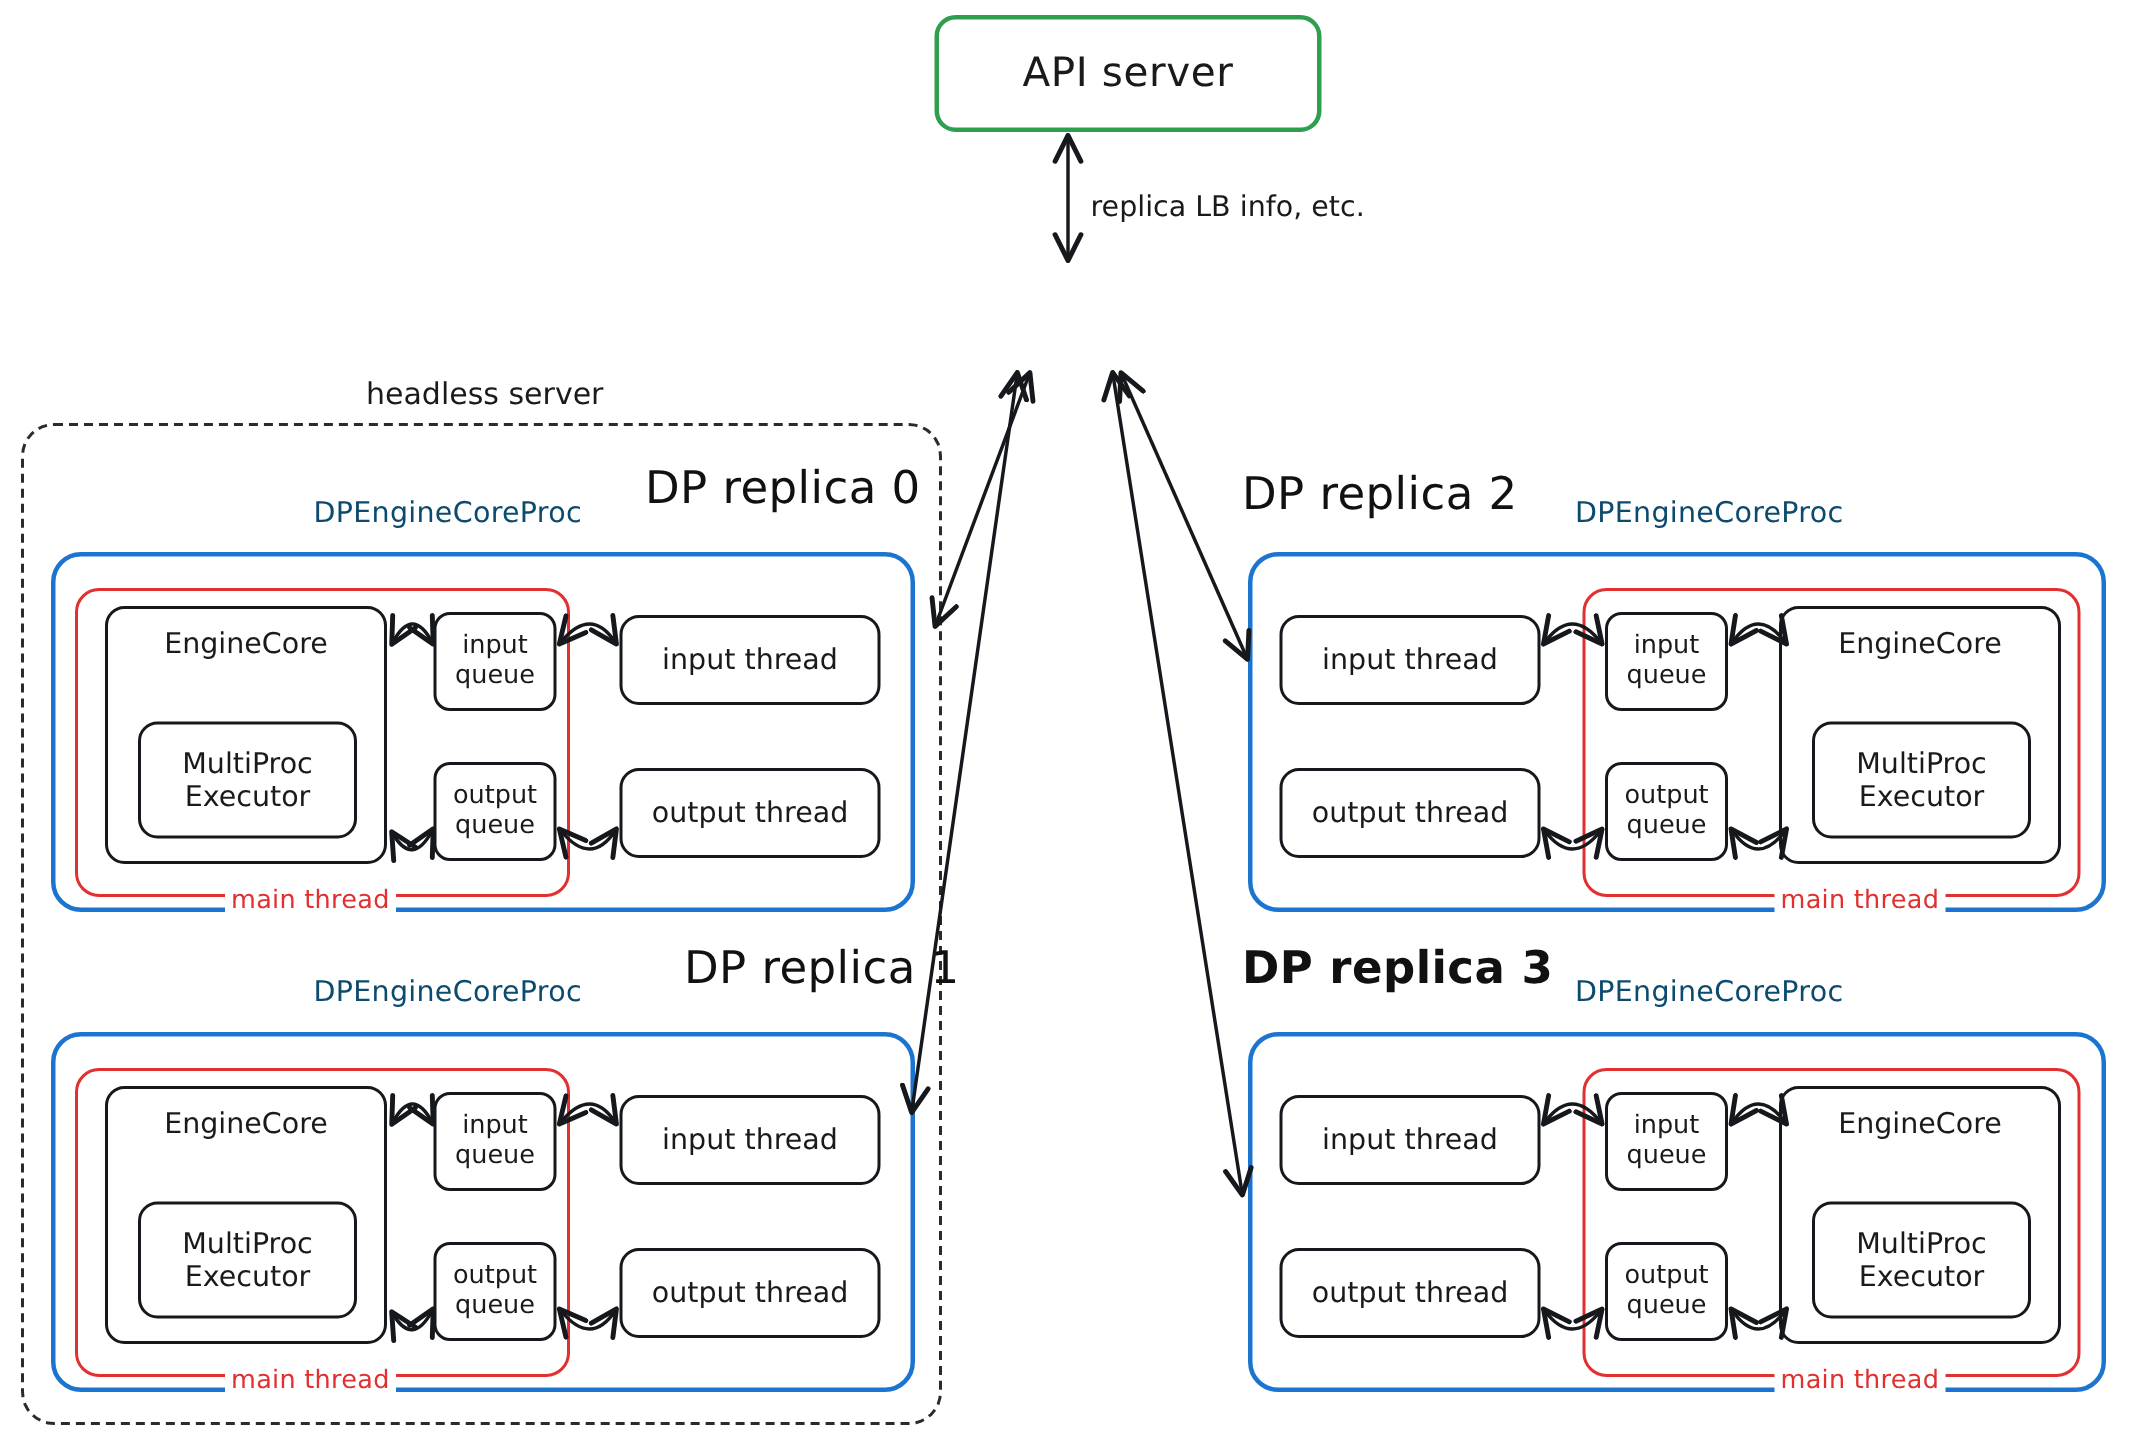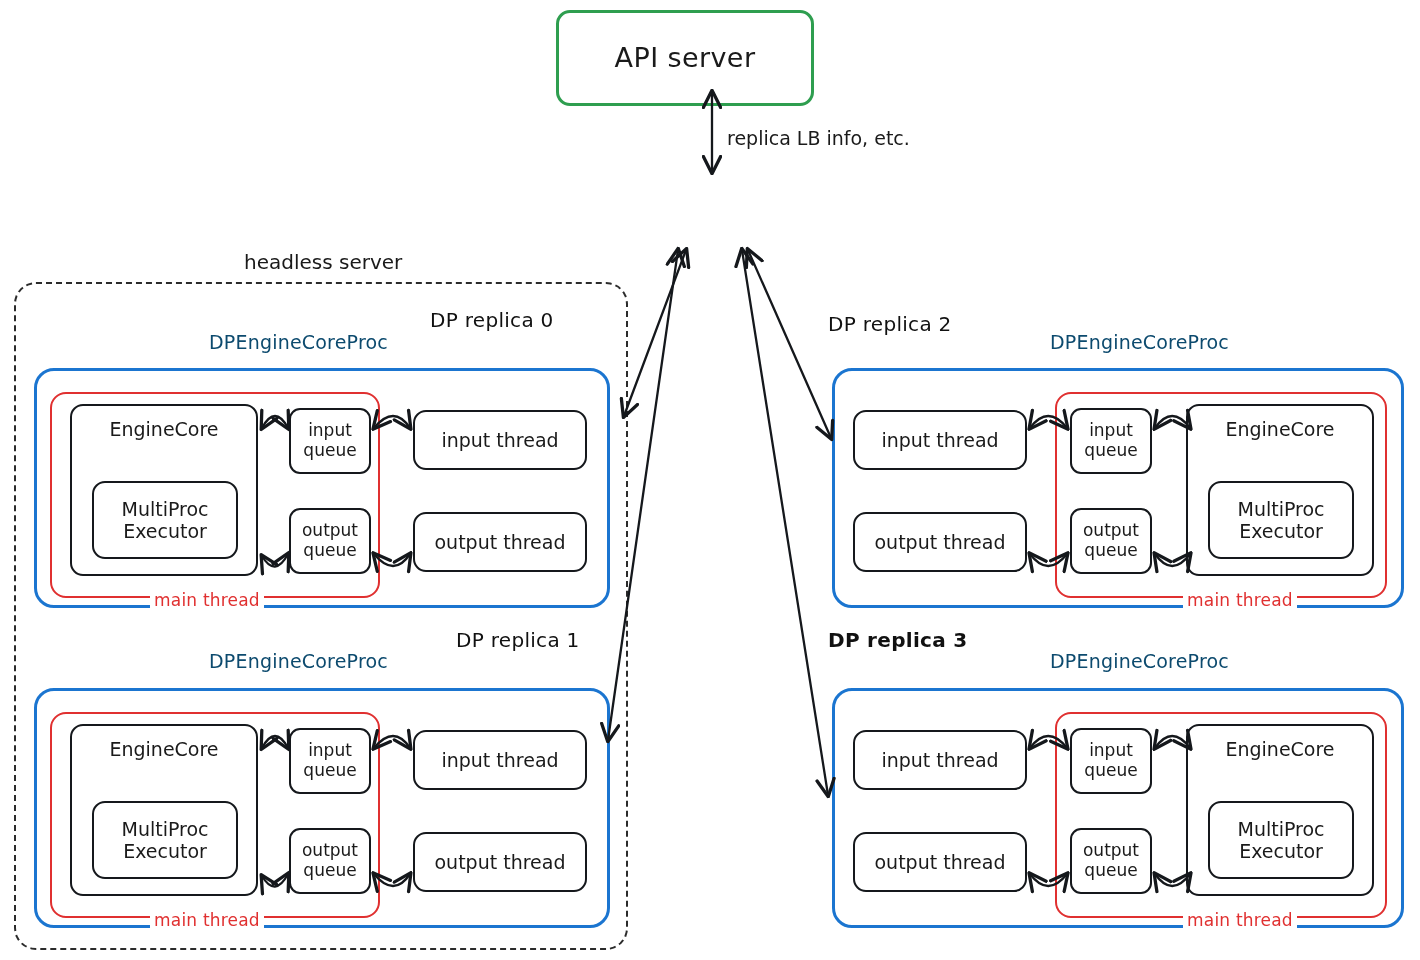--- a/index.html
+++ b/index.html
@@ -26,38 +26,38 @@
   .bx.core{align-items:flex-start;padding-top:12px;font-size:19px;}
 
   
   .frame{position:absolute;box-sizing:border-box;border-radius:20px;background:transparent;}
   .frame.blue{border:3px solid #1b75d0;}
   .frame.red{border:2.4px solid #e03030;border-radius:16px;}
   .frame.dashed{border:2.4px dashed #2b2b2b;border-radius:22px;}
 
   
   .lab{position:absolute;white-space:nowrap;font-size:19px;}
-  .lab.title{font-size:20px;letter-spacing:.3px;color:#111;}
+  .lab.title{font-size:30px;letter-spacing:.3px;color:#111;}
   .lab.proc{font-size:19px;color:#0c4a6e;letter-spacing:.2px;}
   .lab.mainthread{font-size:17px;color:#e03030;letter-spacing:.2px;background:#fff;padding:0 4px;}
   .lab.headless{font-size:20px;color:#1a1a1a;}
   .lab.edge{font-size:19px;color:#1a1a1a;}
 
   .wm{position:absolute;font-size:26px;color:rgba(40,40,40,.55);
       white-space:nowrap;letter-spacing:1px;}
 
   svg.ov{position:absolute;left:0;top:0;width:1420px;height:960px;
          pointer-events:none;overflow:visible;}
 </style>
 </head>
 <body>
 
 <div id="stage">
 
-  <div class="node top green" style="left:556px;top:10px;width:258px;height:96px;">
+  <div class="node top green" style="left:623px;top:10px;width:258px;height:78px;">
     <span>API server</span>
   </div>
 
 
   <div class="lab edge" style="left:727px;top:127px;">replica LB info, etc.</div>
 
   <div class="lab headless" style="left:244px;top:250px;">headless server</div>
 
   <div class="frame dashed" style="left:14px;top:282px;width:614px;height:668px;"></div>
 

